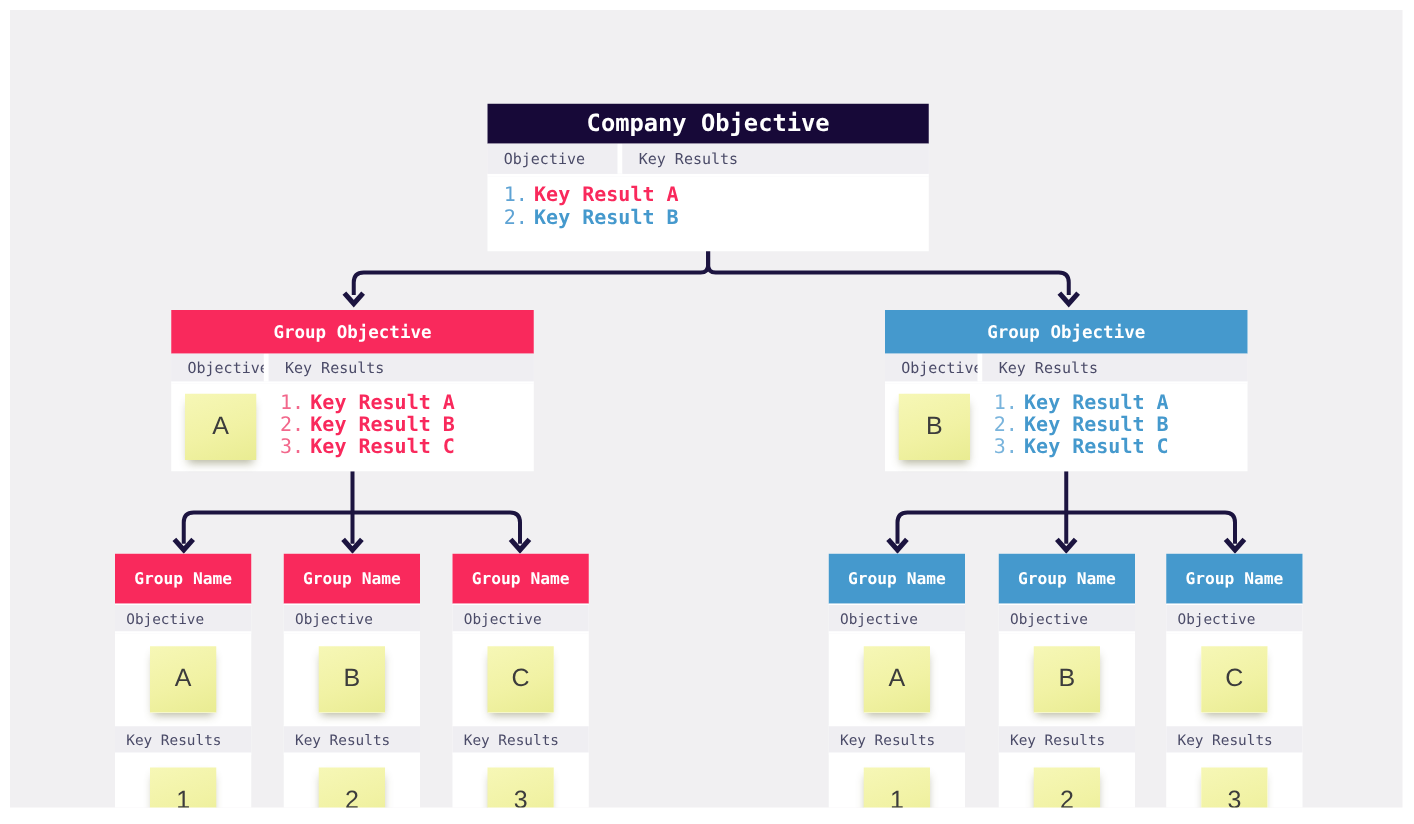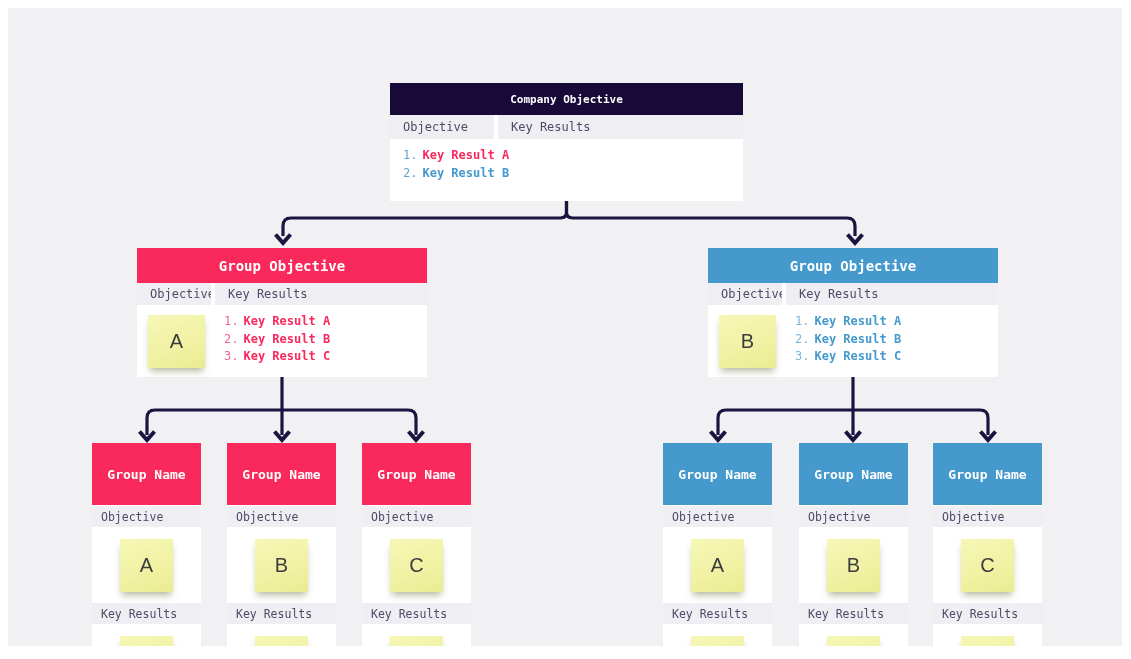--- a/index.html
+++ b/index.html
@@ -12,56 +12,56 @@
   .canvas {
     position:absolute; left:8px; top:8px; width:1114px; height:638px;
     background:var(--canvas,#f1f0f2); overflow:hidden;
   }
   .card { position:absolute; background:var(--card_bg,#fff); }
   .card-header {
     display:flex; align-items:center; justify-content:center;
     color:var(--title_text,#fff); font-weight:bold;
   }
   .company-card { left:382px; top:75px; width:353px; height:118px; }
-  .company-card .card-header { height:32px; font-size:11px; background:var(--navy,#170938); }
+  .company-card .card-header { height:32px; font-size:19px; background:var(--navy,#170938); }
   .cols { display:flex; }
   .label-row { background:var(--label_bg,#efeef2); border-bottom:2px solid #fff; }
   .label-cell {
     background:var(--label_bg,#efeef2); color:var(--label_text,#4b4b68);
     font-size:12px; display:flex; align-items:center; padding-left:13px;
   }
   .white-gap { width:4px; background:#fff; }
   .company-card .label-cell { height:24px; }
   .company-card .col1 { width:104px; }
   .company-card .col2 { flex:1; }
   .obj-text {
     font-family:"Liberation Sans","DejaVu Sans",sans-serif;
     font-weight:bold; font-size:12.5px; line-height:17px;
     color:var(--objective_text,#1c1440); padding:7px 4px 0 13px; width:104px;
   }
-  .kr-list { padding:6px 0 0 9px; font-size:12px; line-height:17.5px; white-space:nowrap; }
+  .kr-list { padding:6px 0 0 9px; font-size:16px; line-height:17.5px; white-space:nowrap; }
   .kr-num { font-weight:normal; margin-right:5px; }
   .kr-text { font-weight:bold; }
   .group-card { top:240px; width:290px; height:129px; }
   .group-card .card-header { height:35px; font-size:14px; }
   .group-card .label-cell { height:22px; }
   .group-card .col1 { width:74px; }
   .group-card .col2 { flex:1; }
   .group-left { left:129px; }
   .group-right { left:700px; }
   .sticky {
     background:linear-gradient(160deg,#f6f7b6 0%,var(--sticky,#f1f2a4) 55%,#e9ec92 100%);
     box-shadow:0 5px 7px -2px rgba(90,90,40,0.45);
     display:flex; align-items:center; justify-content:center;
     font-family:"Liberation Sans","DejaVu Sans",sans-serif;
     font-size:20px; color:var(--sticky_text,#3c3c3c);
   }
   .group-card .sticky { width:57px; height:53px; margin:8px 0 0 11px; }
   .team-card { top:435px; width:109px; height:244px; }
-  .team-card .card-header { height:62px; font-size:13px; }
+  .team-card .card-header { height:40px; font-size:13px; }
   .team-card .label-row {
     height:24px; display:flex; align-items:center; padding-left:9px;
     color:var(--label_text,#4b4b68); font-size:11.5px;
     border-top:1px solid #fff; border-bottom:2px solid #fff;
   }
   .team-body { height:73px; display:flex; justify-content:center; }
   .team-body .sticky { width:53px; height:53px; margin-top:10px; }
   .team-body.bottom { height:90px; }
   .t1 { left:84px; }  .t2 { left:219px; } .t3 { left:354px; }
   .t4 { left:655px; } .t5 { left:791px; } .t6 { left:925px; }

